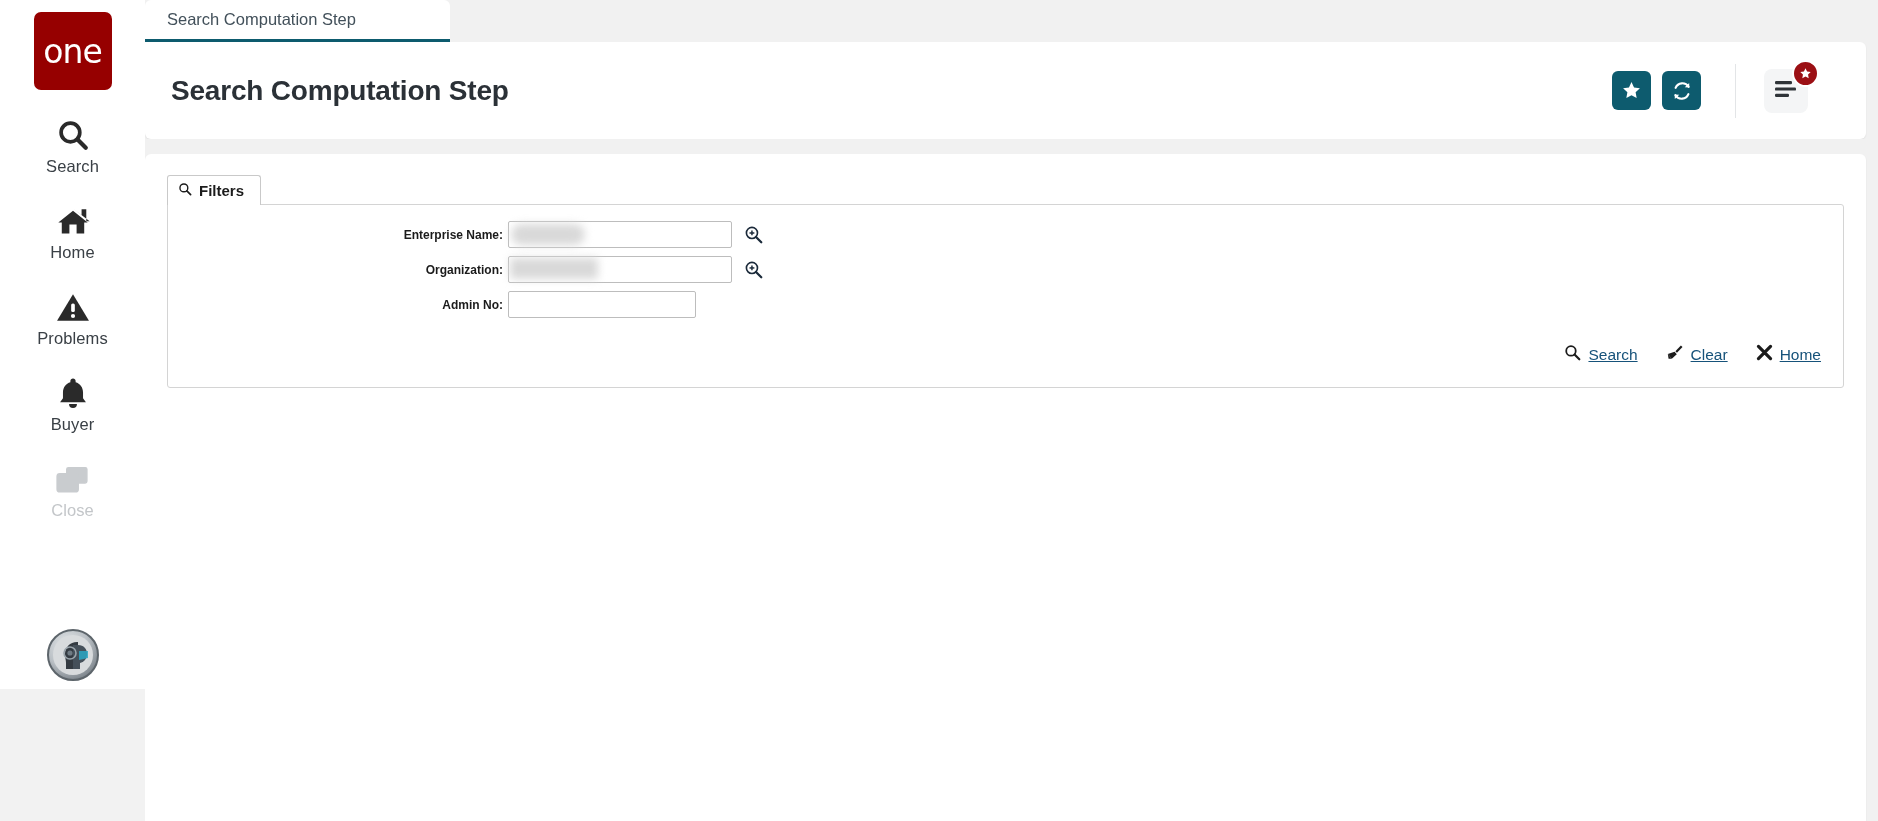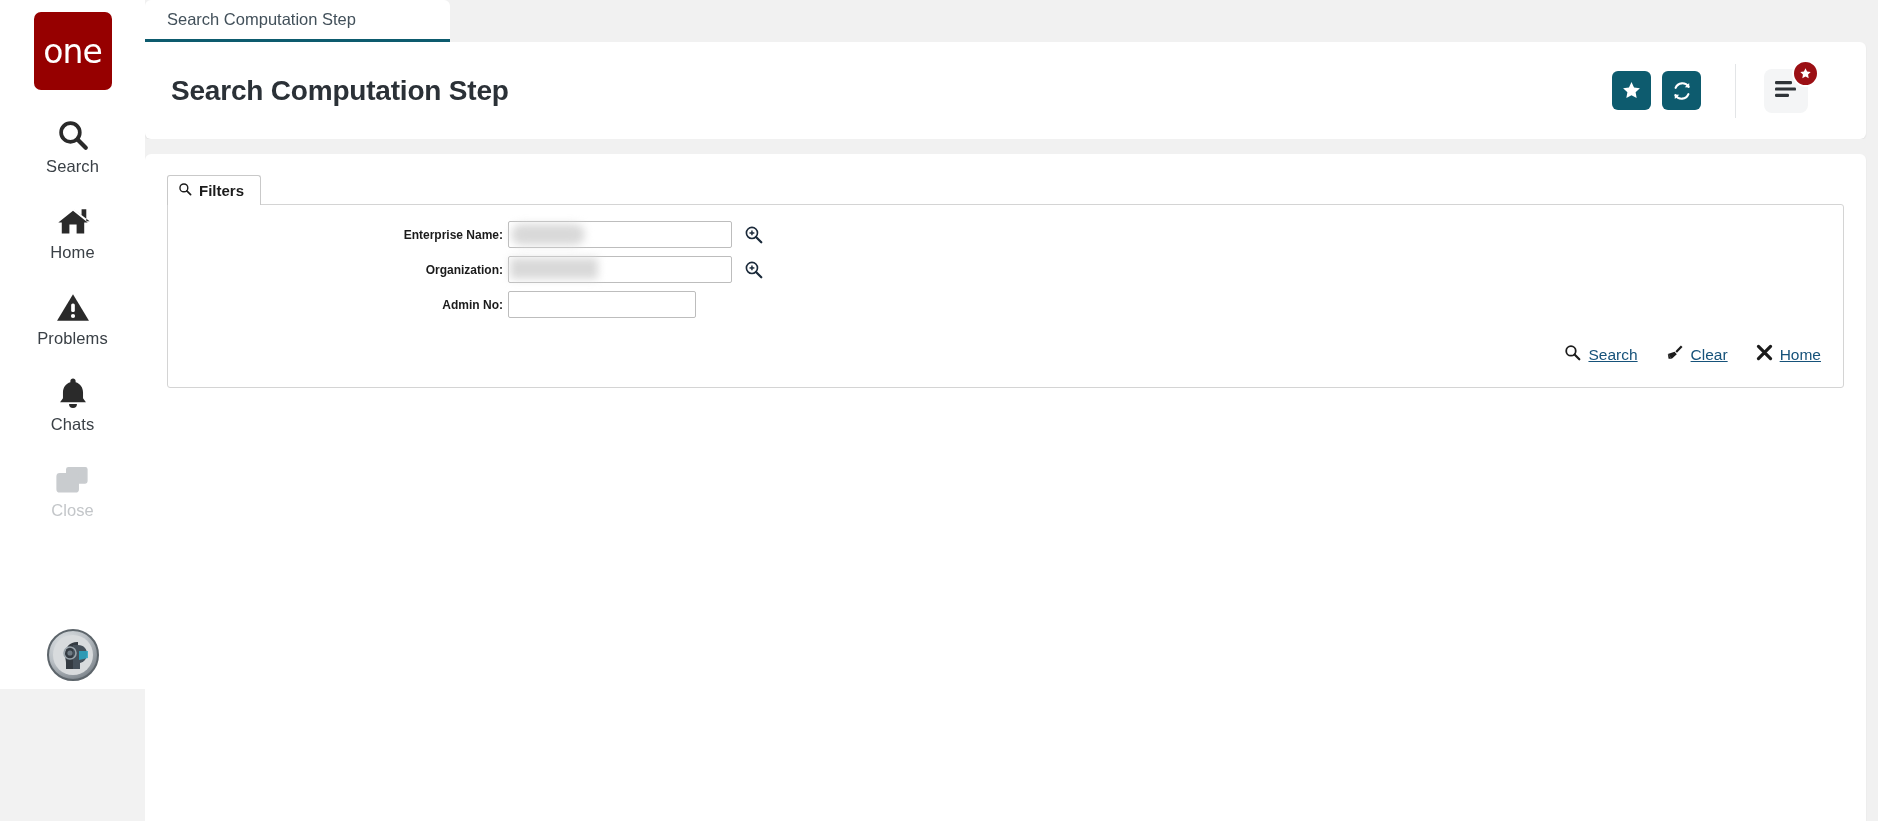--- a/index.html
+++ b/index.html
@@ -285,21 +285,21 @@
       <span class="rail-label">Problems</span>
     </div>
 
     <div class="rail-item">
       <span class="rail-ico">
         <svg width="32" height="33" viewBox="0 0 24 25">
             <path d="M12 1.2 c-1.1 0 -2 .9 -2 2 v.8 C6.6 4.9 4.4 8 4.4 11.7 v4.4 L2.2 19.2 h19.6 L19.6 16.1 v-4.4 C19.6 8 17.4 4.9 14 4 v-.8 c0 -1.1 -.9 -2 -2 -2 z" fill="#2a2a2a"></path>
             <path d="M9 20.4 a3 3 0 0 0 6 0 z" fill="#2a2a2a"></path>
           </svg>
       </span>
-      <span class="rail-label">Chats</span>
+      <span class="rail-label">Buyer</span>
     </div>
 
 
     <div class="rail-item disabled">
       <span class="rail-ico">
         <svg width="33" height="29" viewBox="0 0 26 22">
             <rect x="8.4" y="1.6" width="16" height="12.2" rx="1.4" fill="#c9cccf"></rect>
             <rect x="1.6" y="7.2" width="15.2" height="12.8" rx="1.4" fill="#fff" stroke="#c9cccf" stroke-width="2.6"></rect>
           </svg>
       </span>

